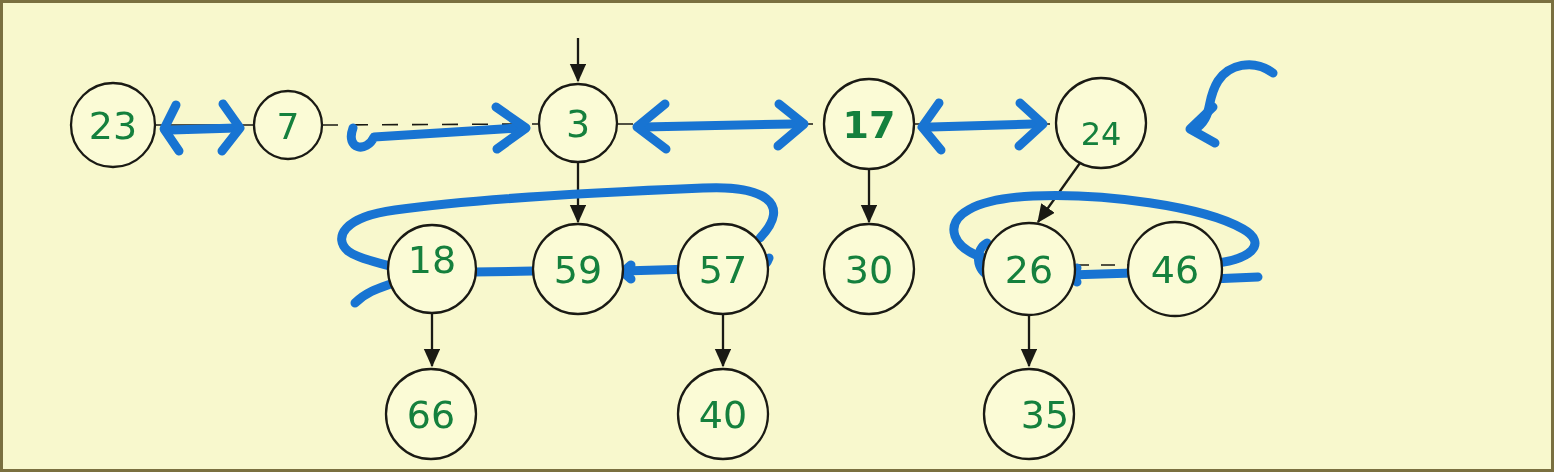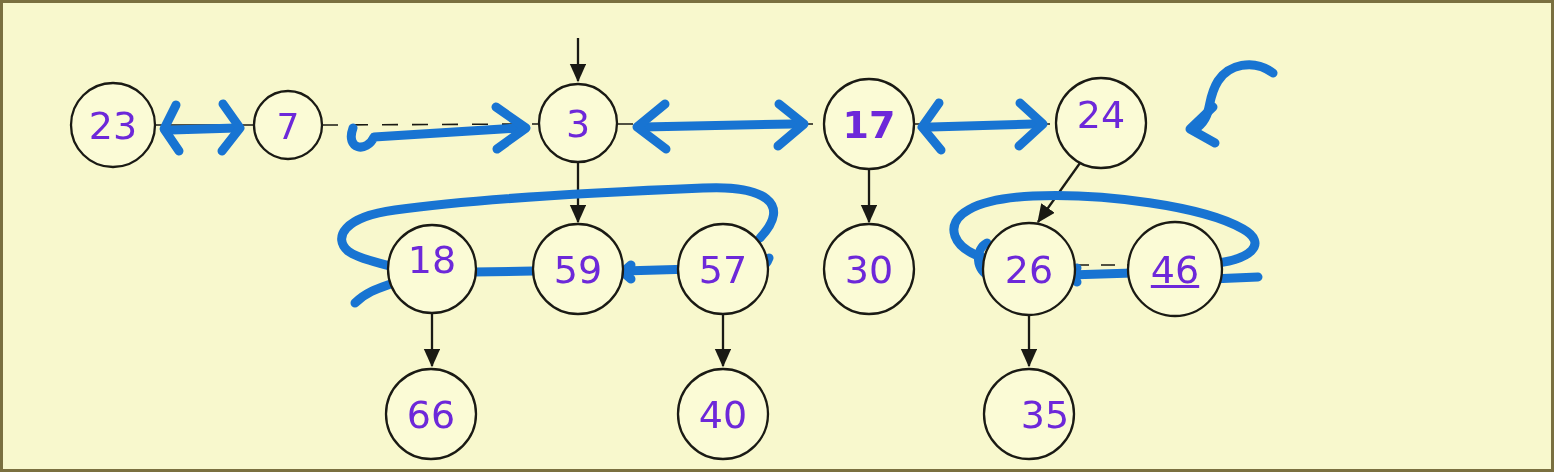--- a/index.html
+++ b/index.html
@@ -18,21 +18,21 @@
     overflow:hidden;
   }
   #canvas{
     position:absolute;left:0;top:0;
     width:1554px;height:472px;
   }
   .nodelabel{
     position:absolute;
     transform:translate(-50%,-50%);
     font-family:"DejaVu Sans", sans-serif;
-    color:#6d28d9;
+    color:#15803d;
     white-space:nowrap;
     pointer-events:none;
   }
   .annot-text{
     position:absolute;
     color:#1874d2;
     font-family:"DejaVu Sans", sans-serif;
     font-weight:700;
     font-style:italic;
     white-space:nowrap;
@@ -128,25 +128,25 @@
         <circle cx="720" cy="411" r="45" fill="#fbfbd6" stroke="#1a1a14" stroke-width="2.3"></circle>
         <circle cx="1026" cy="411" r="45" fill="#fbfbd6" stroke="#1a1a14" stroke-width="2.3"></circle>
       </g>
     </svg>
 
   <div id="nodes-layer">
       <div class="nodelabel" style="left: 110px; top: 123px; font-size: 38px;">23</div>
       <div class="nodelabel" style="left: 285px; top: 123px; font-size: 36px;">7</div>
       <div class="nodelabel" style="left: 575px; top: 121px; font-size: 38px;">3</div>
       <div class="nodelabel" style="left: 866px; top: 122px; font-size: 38px; font-weight: bold;">17</div>
-      <div class="nodelabel" style="left: 1098px; top: 112px; font-size: 38px;">24</div>
+      <div class="nodelabel" style="left: 1098px; top: 131px; font-size: 32px;">24</div>
       <div class="nodelabel" style="left: 429px; top: 257px; font-size: 38px;">18</div>
       <div class="nodelabel" style="left: 575px; top: 267px; font-size: 38px;">59</div>
       <div class="nodelabel" style="left: 720px; top: 267px; font-size: 38px;">57</div>
       <div class="nodelabel" style="left: 866px; top: 267px; font-size: 38px;">30</div>
       <div class="nodelabel" style="left: 1026px; top: 267px; font-size: 38px;">26</div>
-      <div class="nodelabel" style="left: 1172px; top: 267px; font-size: 38px; text-decoration: underline;">46</div>
+      <div class="nodelabel" style="left: 1172px; top: 267px; font-size: 38px;">46</div>
       <div class="nodelabel" style="left: 428px; top: 412px; font-size: 38px;">66</div>
       <div class="nodelabel" style="left: 720px; top: 412px; font-size: 38px;">40</div>
       <div class="nodelabel" style="left: 1026px; top: 412px; font-size: 38px; margin-left: 16px;">35</div>
     </div>
 
 </div>
 
 </body></html>

